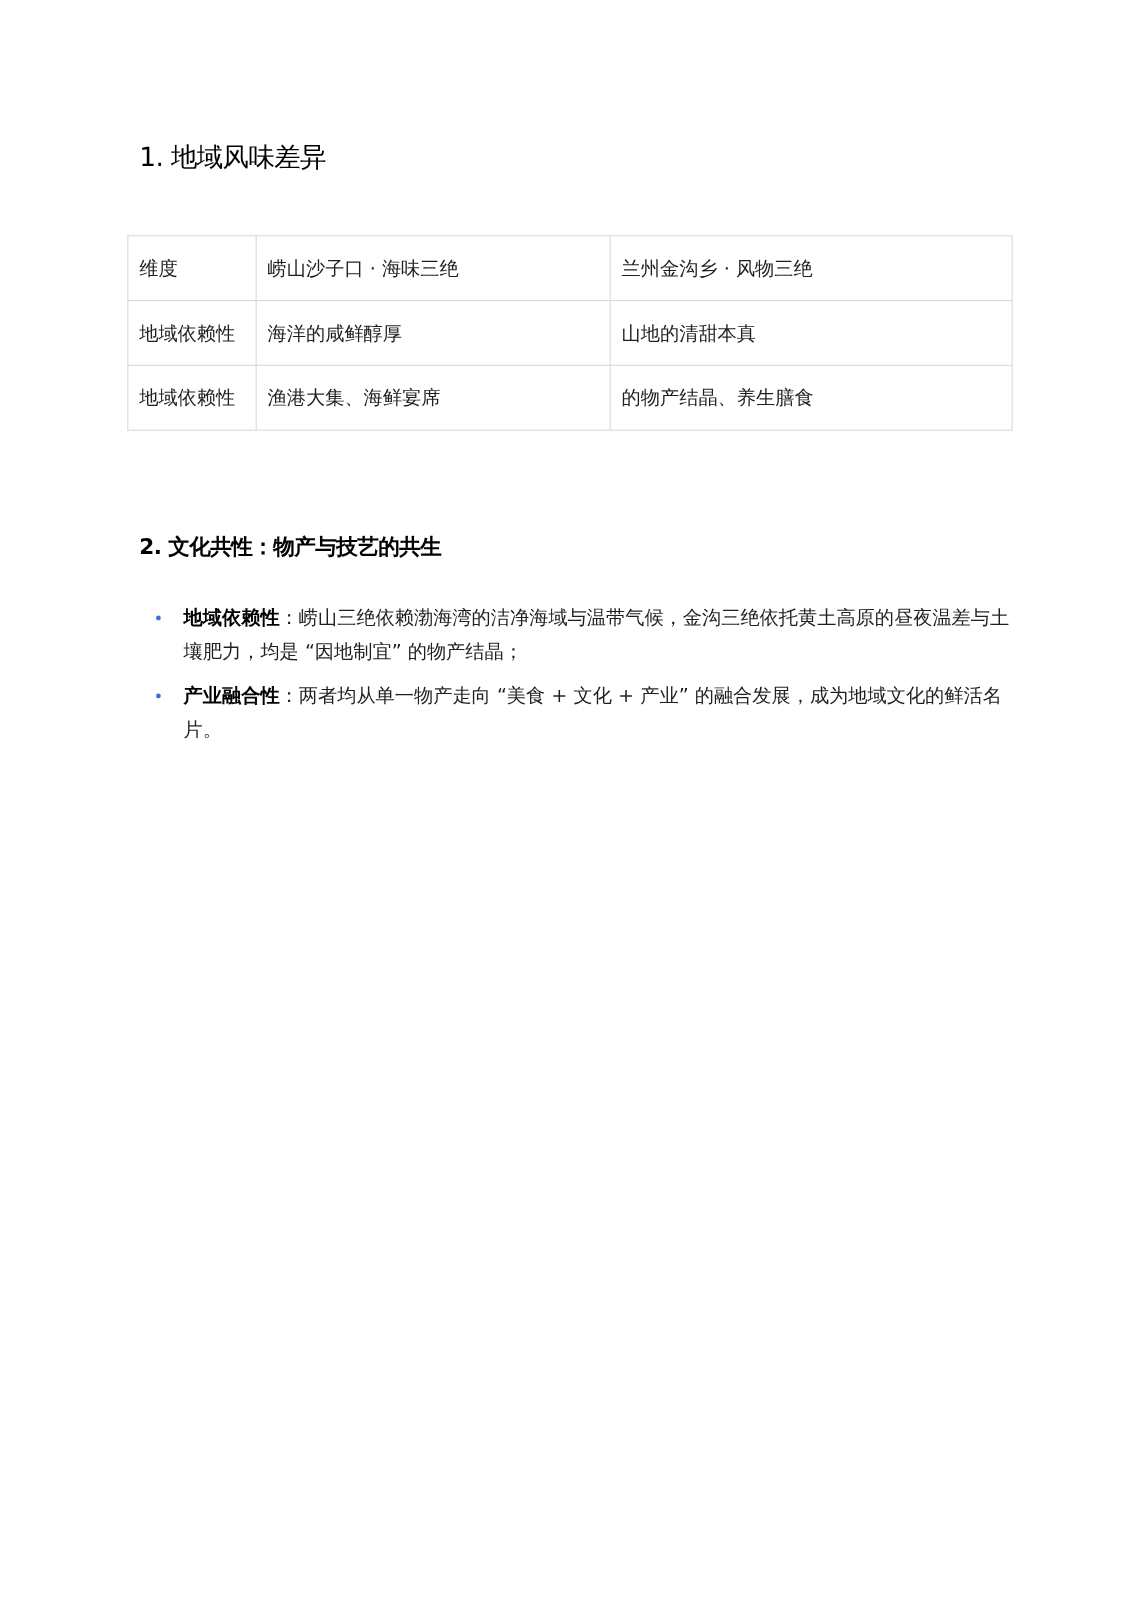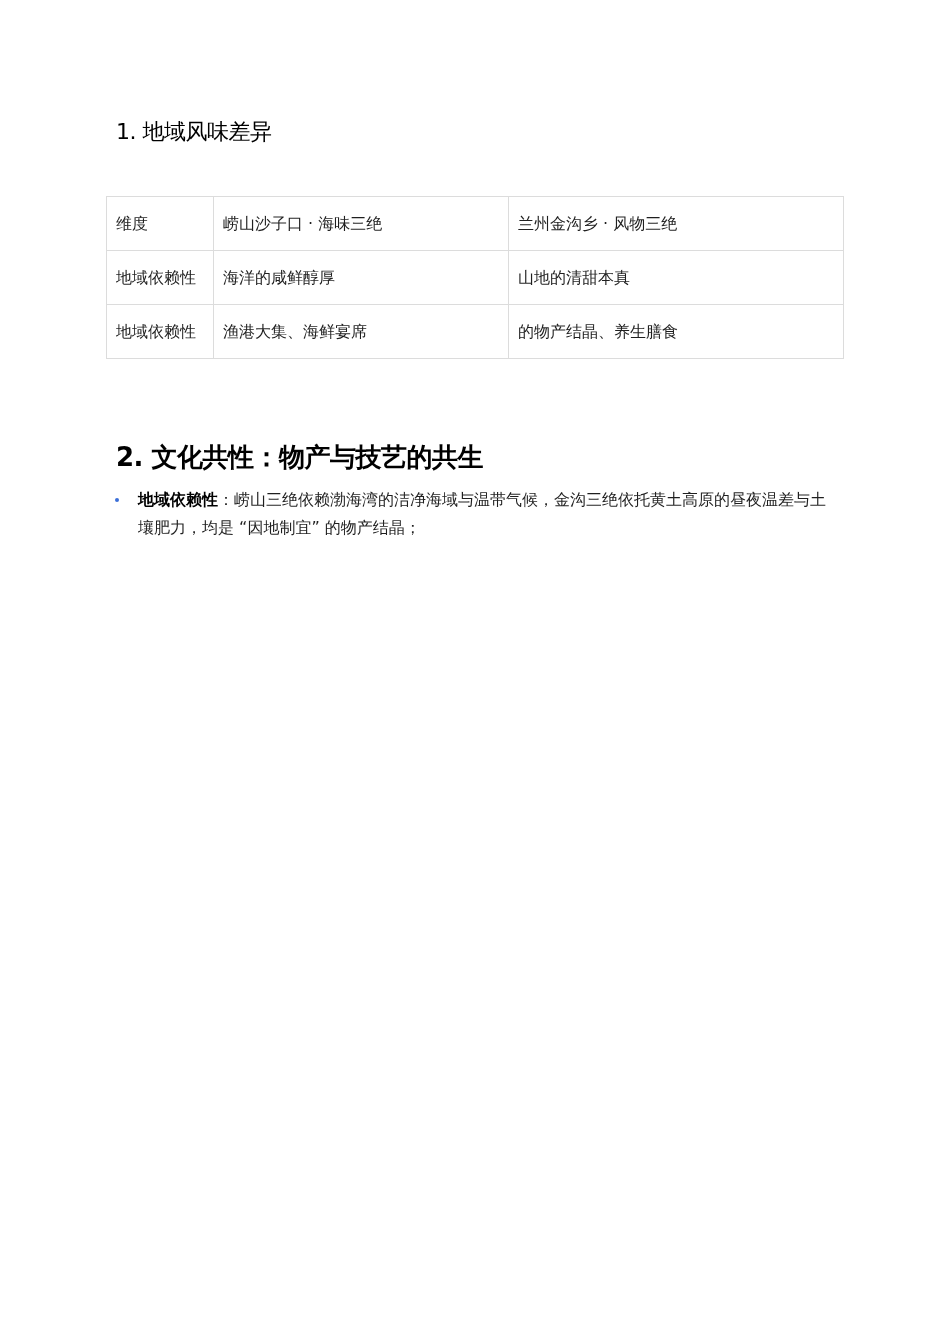--- a/index.html
+++ b/index.html
@@ -31,21 +31,21 @@
       color: #000000;
       line-height: 30px;
       letter-spacing: -0.5px;
       margin: 0;
       text-align: right;
     }
     .h2 {
       position: absolute;
       left: 116px;
       top: 442px;
-      font-size: 26px;
+      font-size: 18px;
       font-weight: bold;
       color: #000000;
       line-height: 30px;
       letter-spacing: -0.5px;
       margin: 0;
     }
     table.compare {
       position: absolute;
       left: 106px;
       top: 196px;
@@ -63,21 +63,21 @@
     }
     table.compare td.c0 { width: 88px; }
     table.compare td.c1 { width: 276px; }
     table.compare td.c2 { width: auto; }
 
     ul.bullets {
       position: absolute;
       left: 106px;
       top: 486px;
       width: 730px;
-      margin: 0;
+      margin: 15px;
       padding: 0;
       list-style: none;
       font-size: 16px;
       line-height: 28px;
       color: #1f1f1f;
     }
     ul.bullets li {
       position: relative;
       padding-left: 32px;
       margin-bottom: 9px;
@@ -123,15 +123,19 @@
     </tbody>
   </table>
 
   <h2 class="h2">2. 文化共性：物产与技艺的共生</h2>
 
   <ul class="bullets">
     <li>
       <span class="dot"></span>
       <span class="term">地域依赖性</span><span>：崂山三绝依赖渤海湾的洁净海域与温带气候，金沟三绝依托黄土高原的昼夜温差与土壤肥力，均是 “因地制宜” 的物产结晶；</span>
     </li>
+    <li>
+      <span class="dot"></span>
+      <span class="term">产业融合性</span><span>：两者均从单一物产走向 “美食 + 文化 + 产业” 的融合发展，成为地域文化的鲜活名片。</span>
+    </li>
   </ul>
 
 </div>
 
 </body></html>

